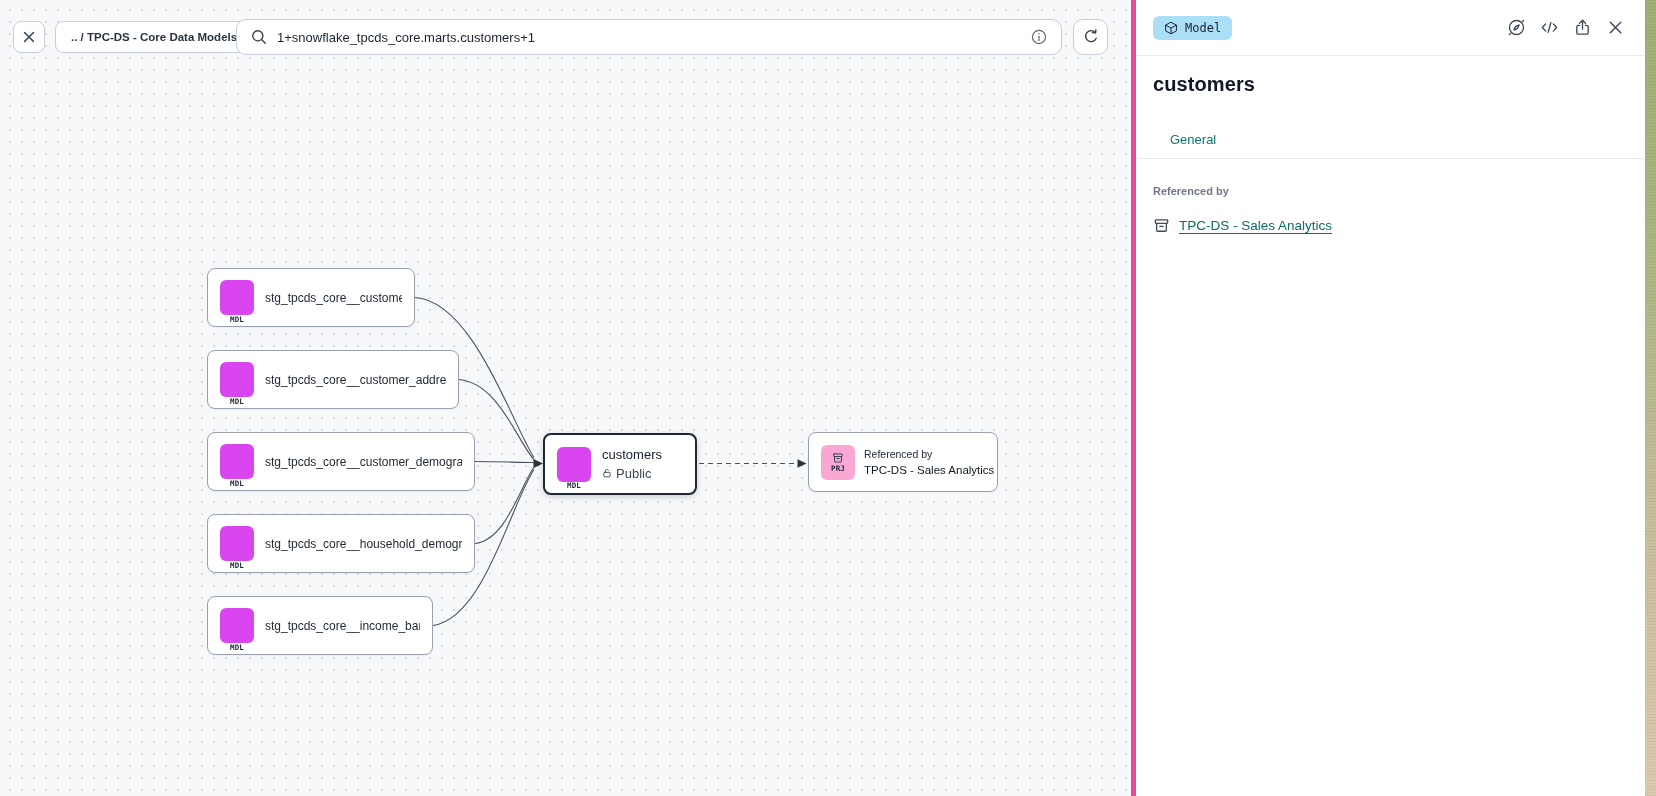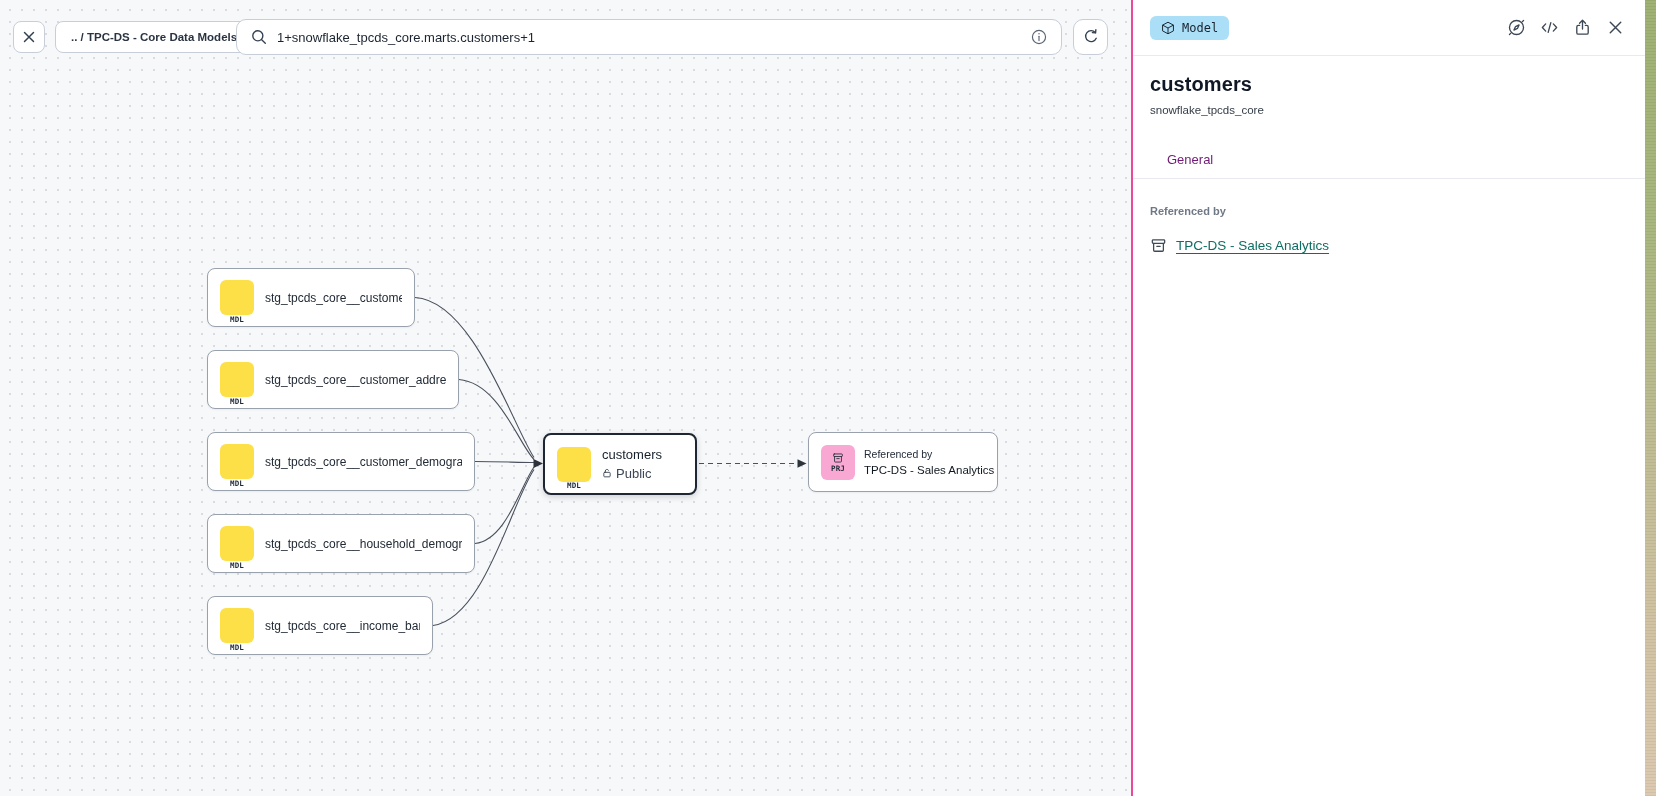--- a/index.html
+++ b/index.html
@@ -30,52 +30,52 @@
 
   
   .node { position:absolute; background:#fff; border:1px solid #99a1ad; border-radius:8px;
           display:flex; align-items:center; padding:0 12px; gap:11px;
           box-shadow:0 1px 2px rgba(16,24,40,.05); cursor:pointer; }
   .chip { width:34px; height:35px; border-radius:6px; flex:none; display:flex; flex-direction:column;
           align-items:center; justify-content:center; gap:1px; color:#1d2835; }
   .chip svg { width:12px; height:12px; display:block; }
   .chip .chip-label { font-family:"DejaVu Sans Mono",monospace; font-size:7.5px; font-weight:700;
                       letter-spacing:.2px; line-height:1; }
-  .chip-mdl { background:#fde047;gap:44px; }
+  .chip-mdl { background:#d946ef;gap:44px; }
   .chip-prj { background:#f9a8d4; }
   .node-label { font-size:12px; color:#222b36; white-space:nowrap; overflow:hidden; }
 
   .node-selected { border:2px solid #1d2632; box-shadow:0 2px 6px rgba(16,24,40,.18); }
   .node-main { font-size:13px; color:#16202c; line-height:1.2; }
   .access-row { display:flex; align-items:center; gap:4px; font-size:13px; color:#3c4654; margin-top:3px; }
   .access-row svg { width:10px; height:10px; }
 
   .ref-top { font-size:10.5px; color:#232c38; line-height:1.2; }
   .ref-name { font-size:11.5px; color:#10181f; margin-top:3px; white-space:nowrap; }
 
   
-  .panel { width:514px; height:796px; flex:none; background:#fff; border-left:2px solid #ec4899; }
+  .panel { width:514px; height:796px; flex:none; background:#fff; border-left:5px solid #ec4899; }
   .panel-header { height:56px; display:flex; align-items:center; justify-content:space-between;
                   padding:0 17px; border-bottom:1px solid #e8eaef; }
   .type-badge { display:inline-flex; align-items:center; gap:7px; background:#abdff7; color:#17222e;
                 border-radius:6px; padding:5px 11px; font-family:"DejaVu Sans Mono",monospace;
                 font-size:12px; font-weight:500; }
   .type-badge svg { width:14px; height:14px; }
   .panel-actions { display:flex; align-items:center; gap:7px; }
   .icon-btn { width:26px; height:26px; border:none; background:transparent; color:#3b4754;
               display:flex; align-items:center; justify-content:center; cursor:pointer; }
   .icon-btn svg { width:19px; height:19px; display:block; }
 
   .title-block { padding:17px 17px 0; }
   .panel-title { font-size:20px; font-weight:700; color:#101826; letter-spacing:.1px; }
   .panel-subtitle { margin-top:8px; font-size:11.5px; color:#343c46; }
 
   .tabs { display:flex; align-items:flex-end; padding:0 16px; margin-top:26px;
           border-bottom:1px solid #e8eaef; }
-  .tab { padding:10px 18px 12px; font-size:13px; color:#701a75; cursor:pointer;
+  .tab { padding:10px 18px 12px; font-size:13px; color:#0f766e; cursor:pointer;
          display:flex; align-items:center; gap:8px; margin-bottom:-1px; }
   .tab-active { color:#0e6e64; font-weight:700; border-bottom:3px solid #0e6e64; }
   .count-badge { background:#0d6b60; color:#fff; font-size:10.5px; font-weight:700;
                  min-width:21px; height:17px; border-radius:9px; display:inline-flex;
                  align-items:center; justify-content:center; padding:0 6px; }
 
   .panel-body { padding:0 17px; }
   .section-label { margin-top:26px; font-size:11px; font-weight:600; color:#6f7886; }
   .ref-link { display:inline-flex; align-items:center; gap:9px; margin-top:20px; cursor:pointer;
               color:#0e6e64; font-size:13.5px; font-weight:500; text-decoration:underline;
@@ -262,21 +262,20 @@
         <button class="icon-btn">
           <svg viewBox="0 0 20 20" stroke="currentColor" stroke-width="1.5" fill="none" stroke-linecap="round">
             <path d="M4.5 4.5 L15.5 15.5 M15.5 4.5 L4.5 15.5"></path>
           </svg>
         </button>
       </span>
     </div>
 
     <div class="title-block">
       <div class="panel-title">customers</div>
-      <div class="panel-subtitle">snowflake_tpcds_core</div>
     </div>
 
     <div class="tabs">
       <div class="tab">General</div>
     </div>
 
     <div class="panel-body">
       <div class="section-label">Referenced by</div>
       <a class="ref-link">
         <svg viewBox="0 0 16 16" stroke="currentColor" stroke-width="1.2" fill="none" stroke-linejoin="round" stroke-linecap="round">

